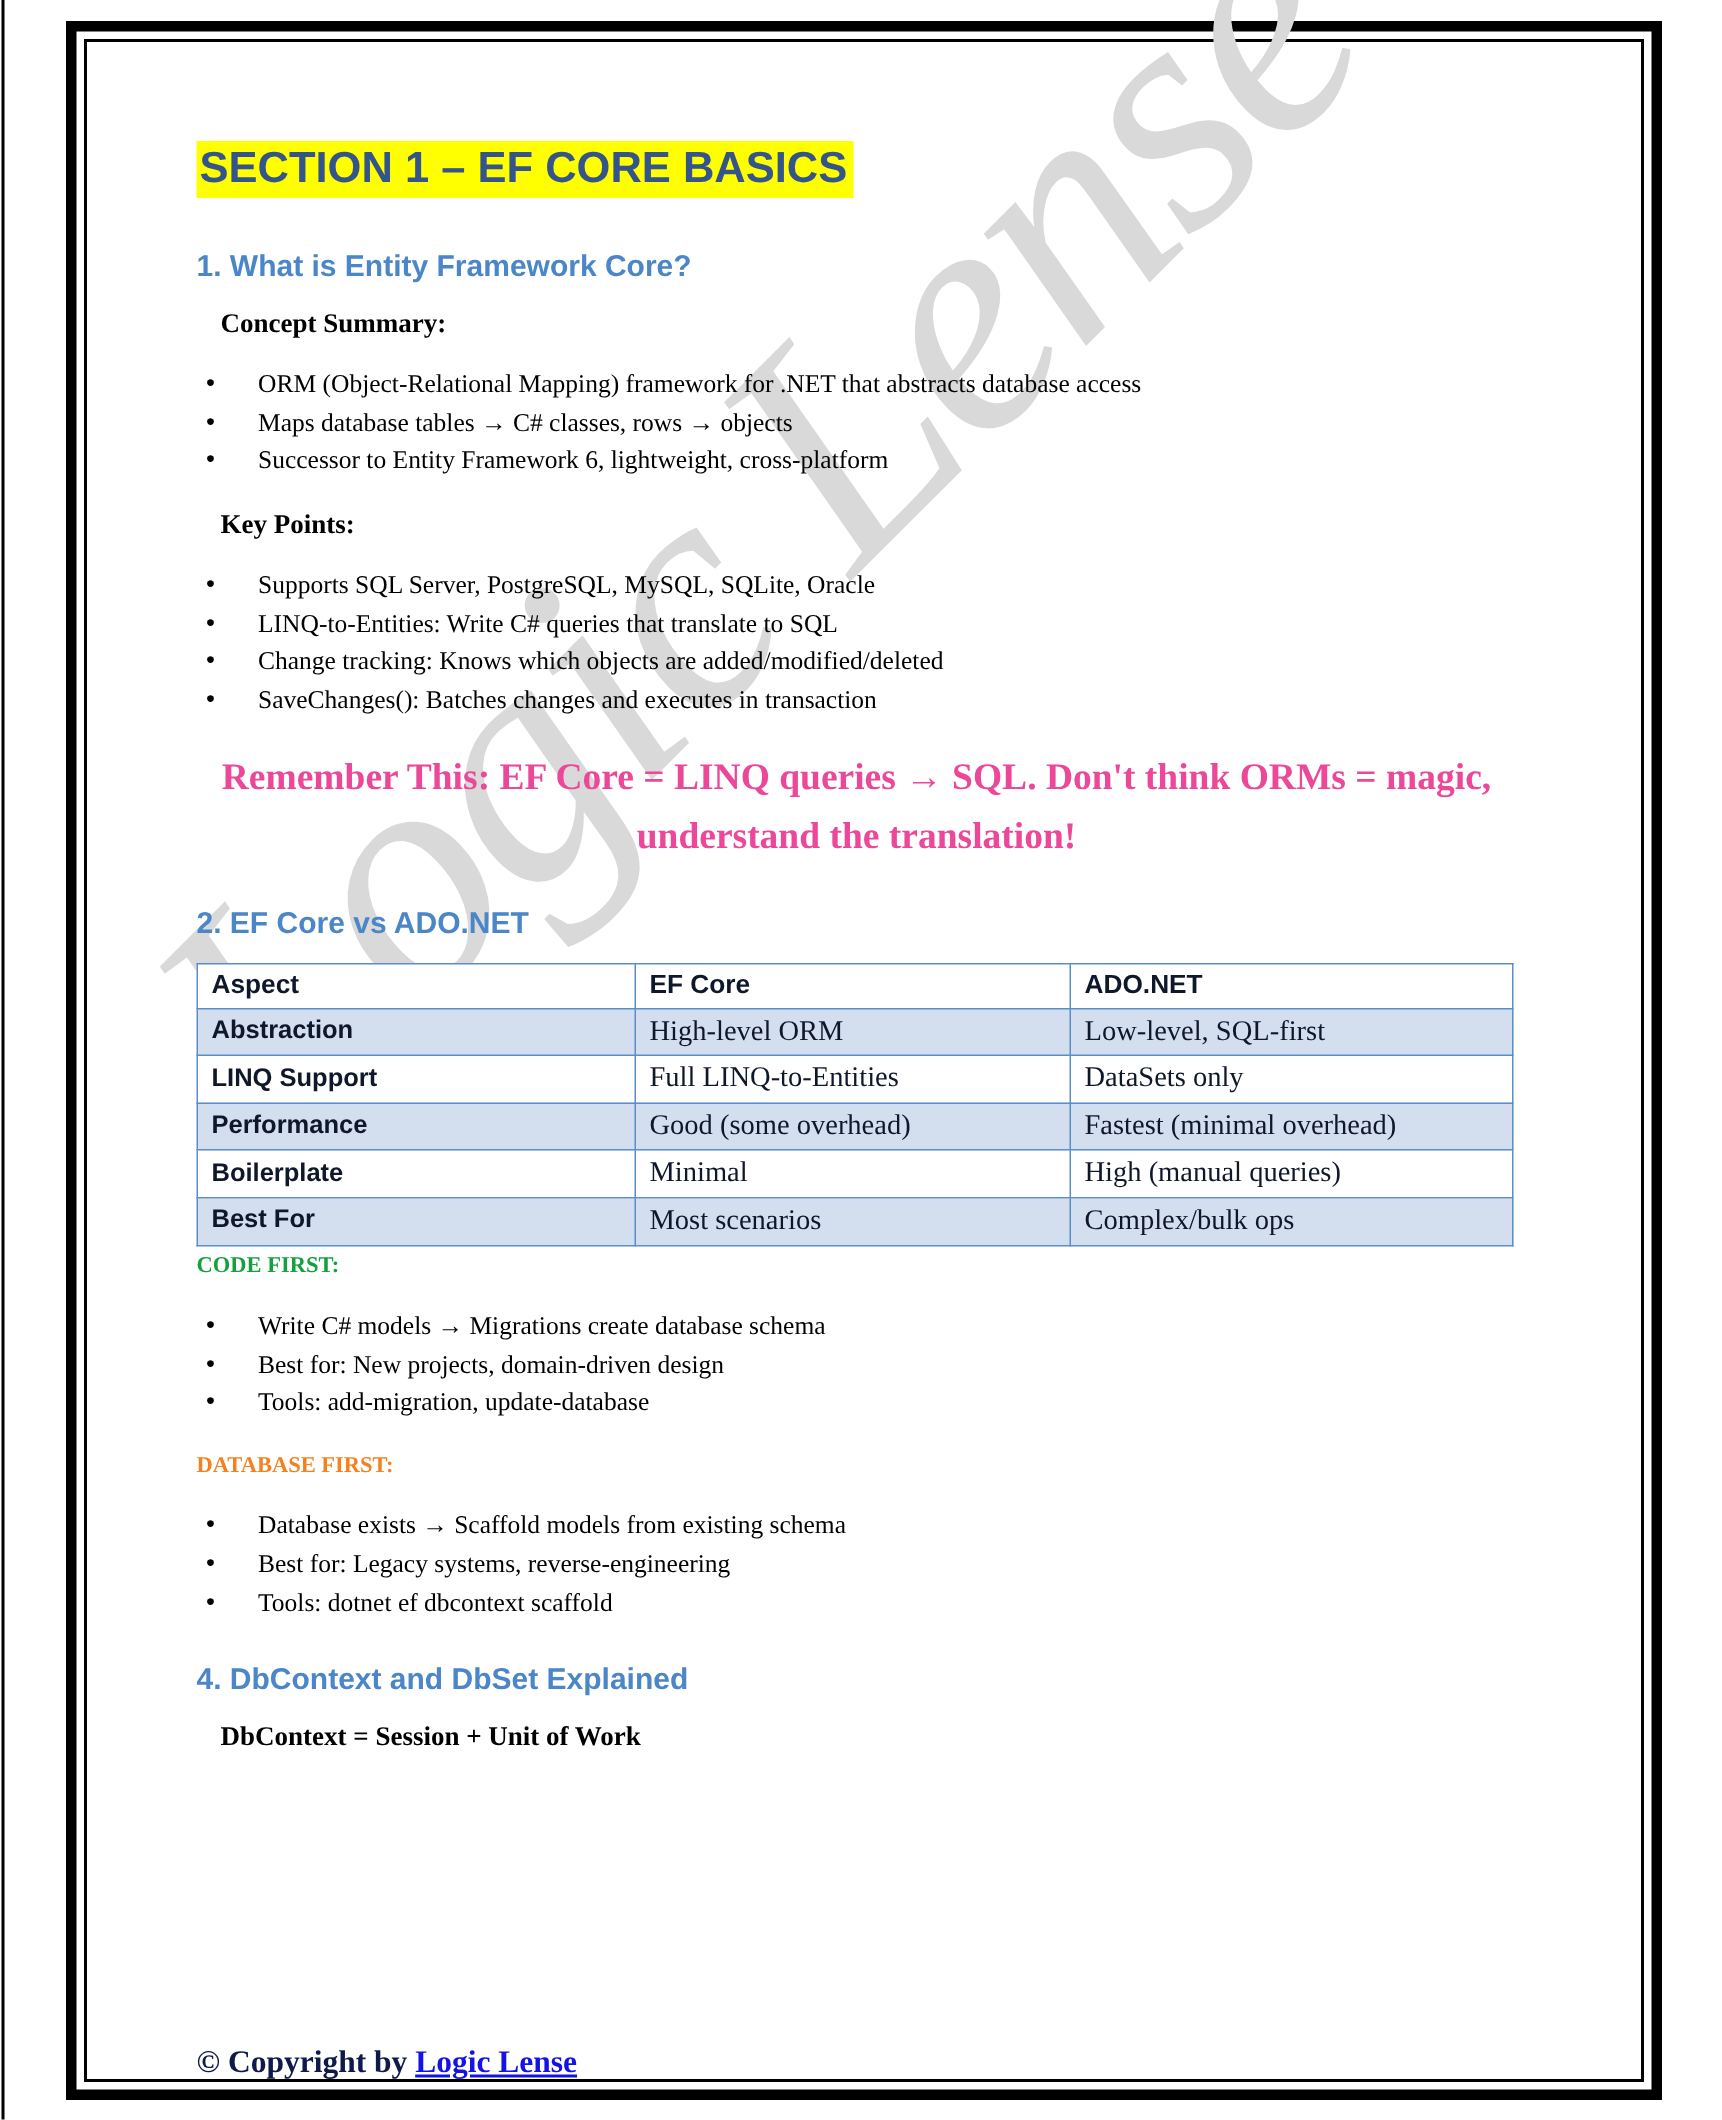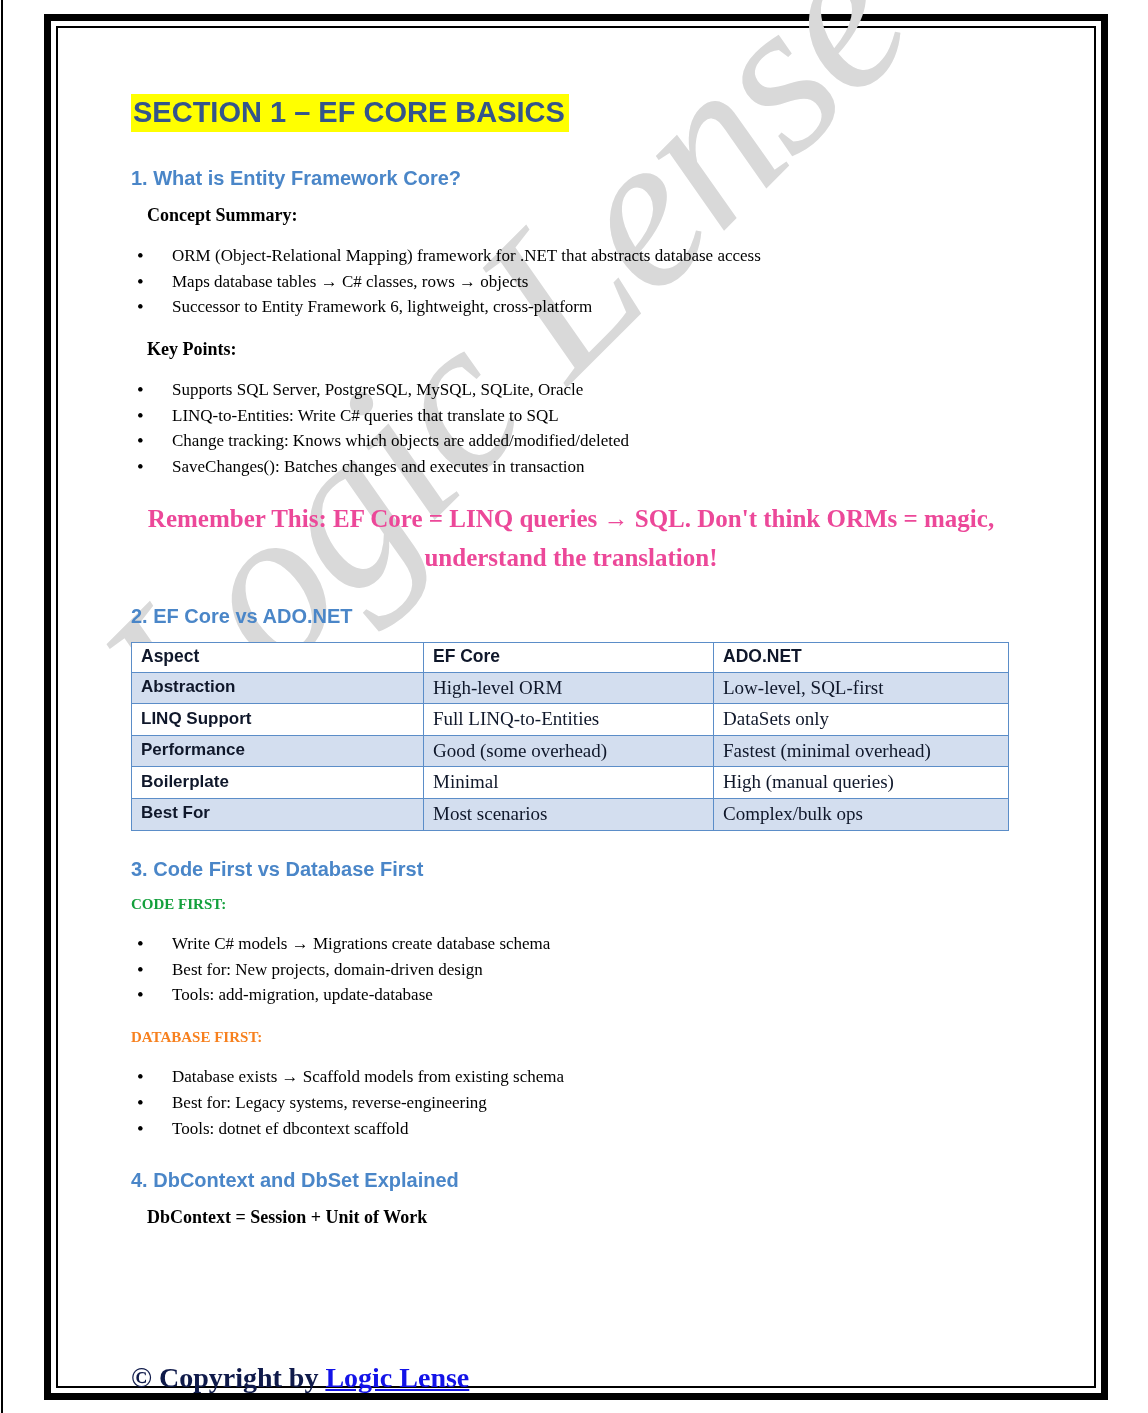--- a/index.html
+++ b/index.html
@@ -195,21 +195,21 @@
   table.cmp tr.plain  td { background: #ffffff; }
 
   
   #footer {
     position: absolute;
     left: 131px;
     top: 1362px;
     z-index: 3;
     font-family: "Liberation Serif", serif;
     font-weight: bold;
-    font-size: 28px;
+    font-size: 21px;
     color: #0F1A4A;
     white-space: nowrap;
   }
   #footer .link {
     color: #1313E8;
     text-decoration: underline;
   }
 </style>
 </head>
 <body>
@@ -288,21 +288,20 @@
           <td class="body-cell">High (manual queries)</td>
         </tr>
         <tr class="shaded">
           <td class="rowhead">Best For</td>
           <td class="body-cell">Most scenarios</td>
           <td class="body-cell">Complex/bulk ops</td>
         </tr>
       </tbody>
     </table>
 
-    <h2 class="section-head">3. Code First vs Database First</h2>
 
     <p class="mini-head green">CODE FIRST:</p>
 
     <ul class="bullets">
       <li>Write C# models → Migrations create database schema</li>
       <li>Best for: New projects, domain-driven design</li>
       <li>Tools: add-migration, update-database</li>
     </ul>
 
     <p class="mini-head orange">DATABASE FIRST:</p>

